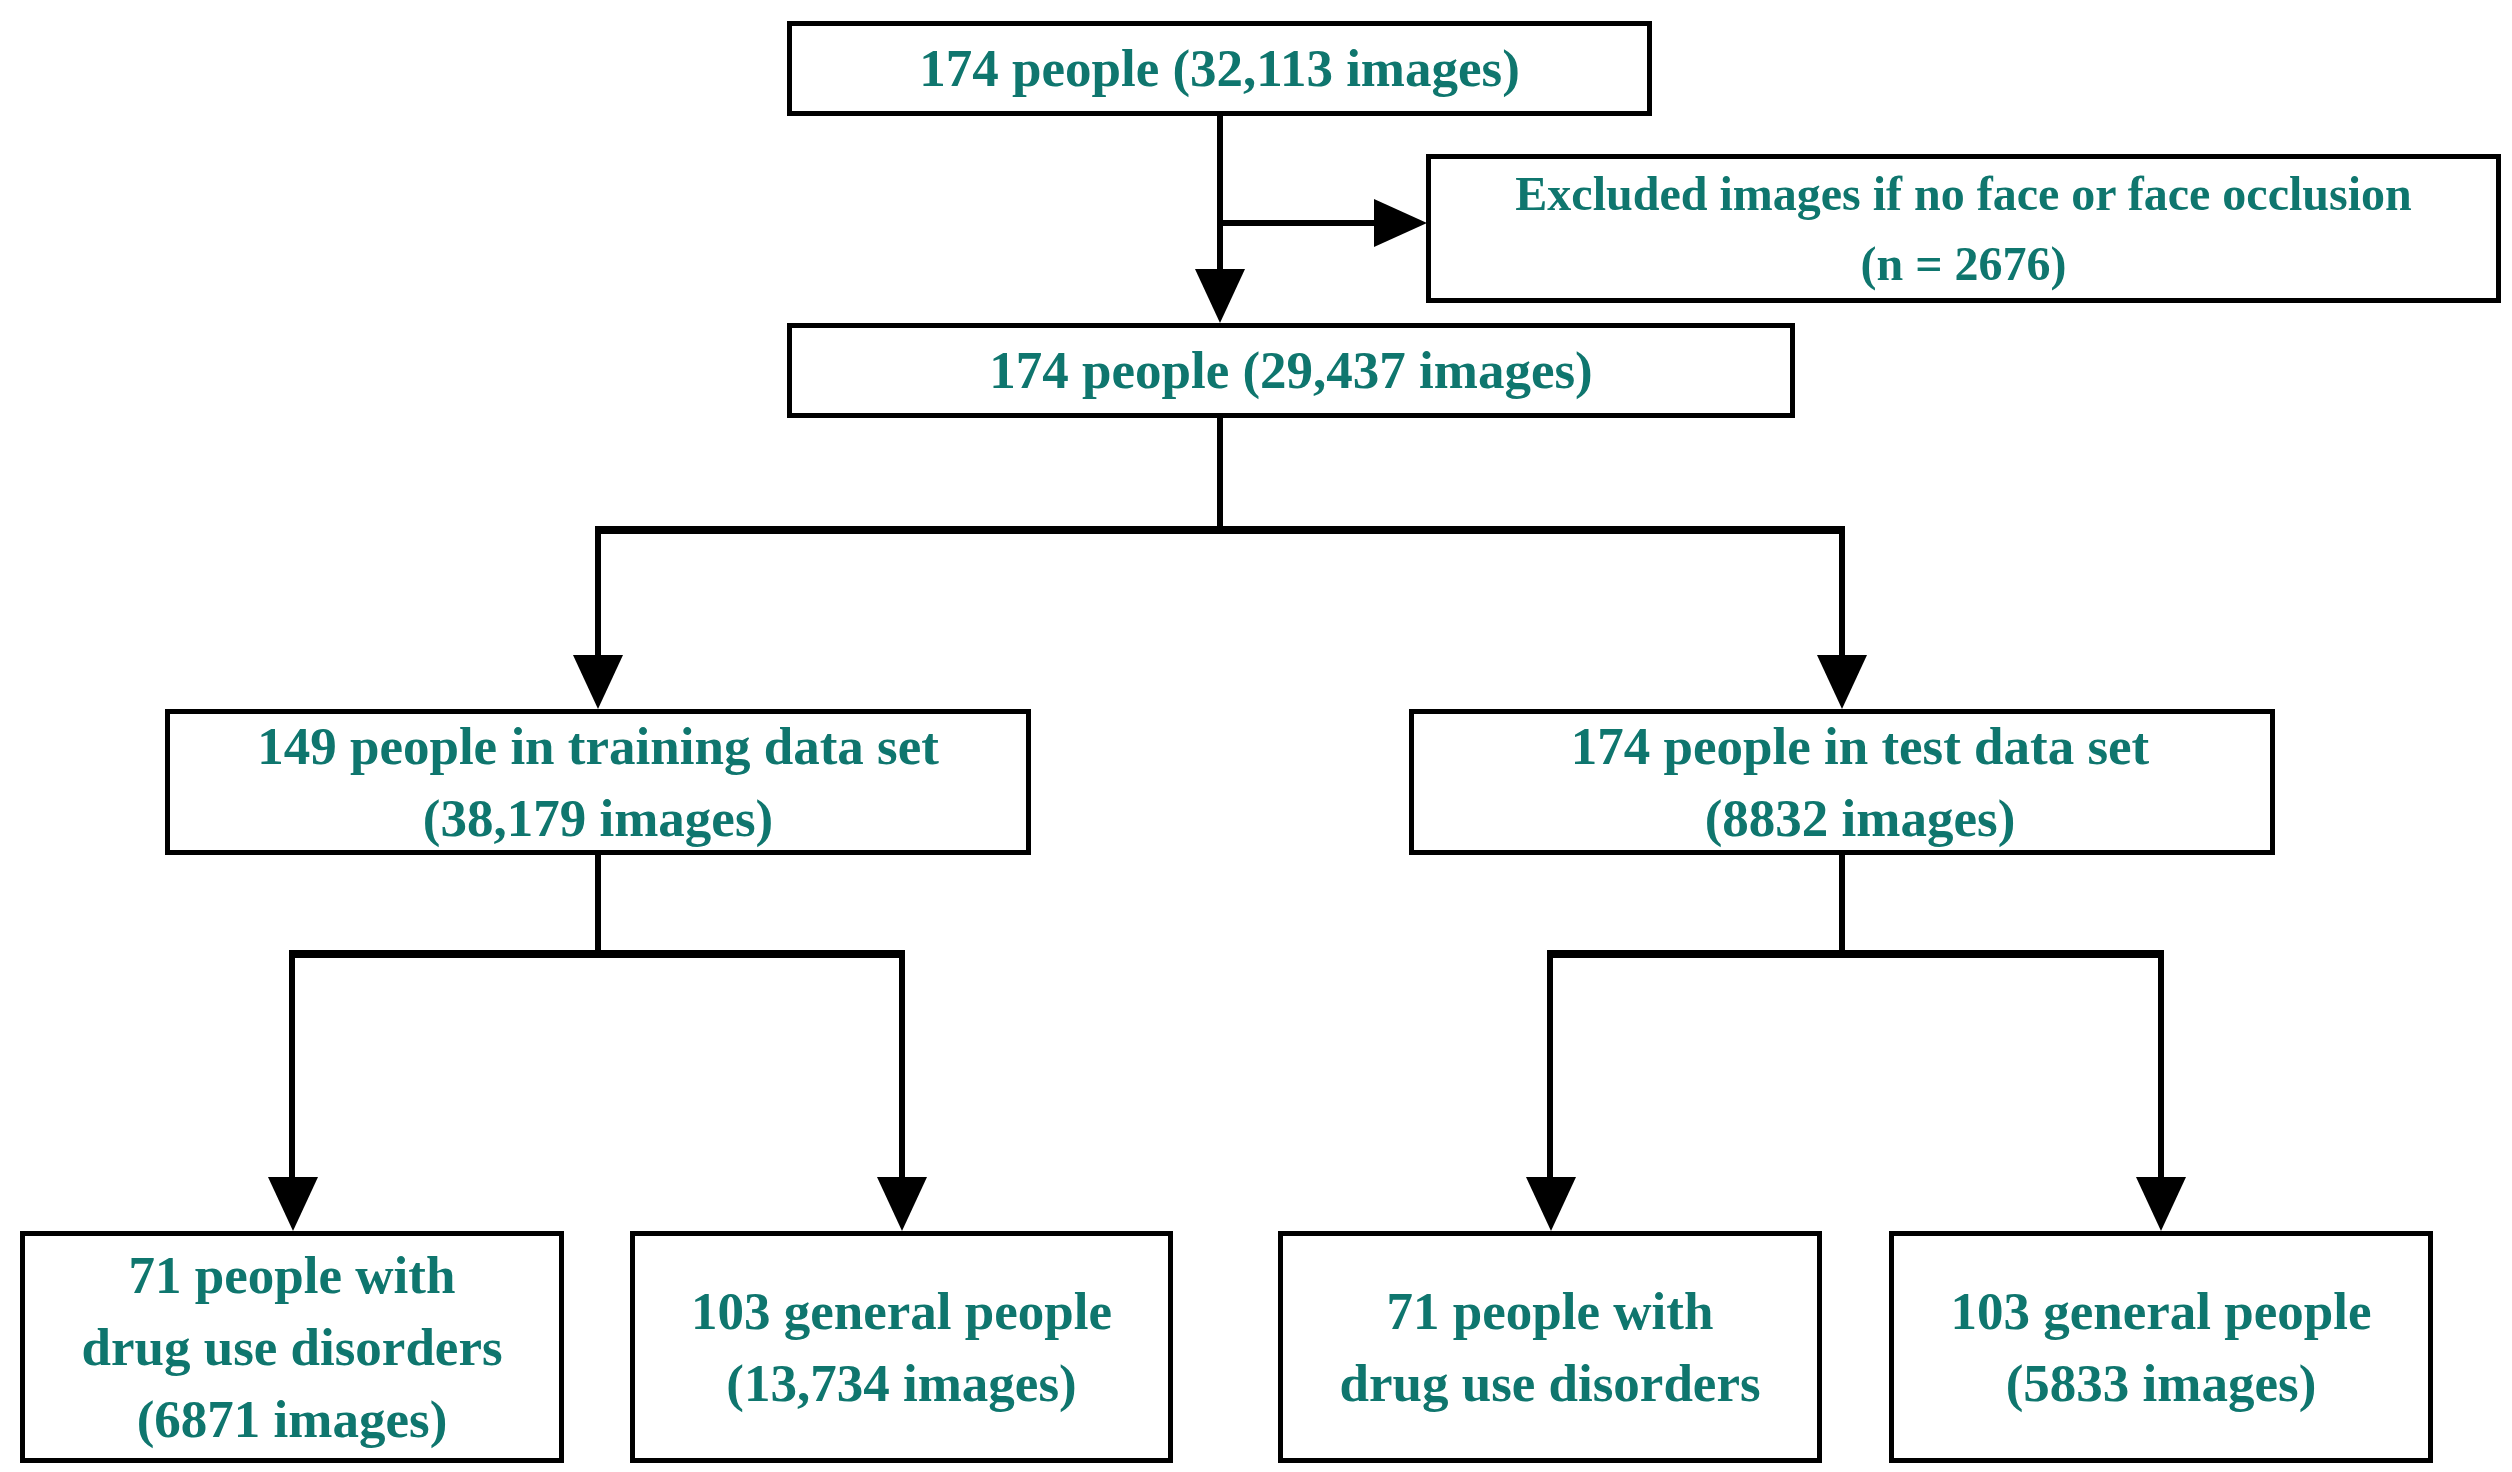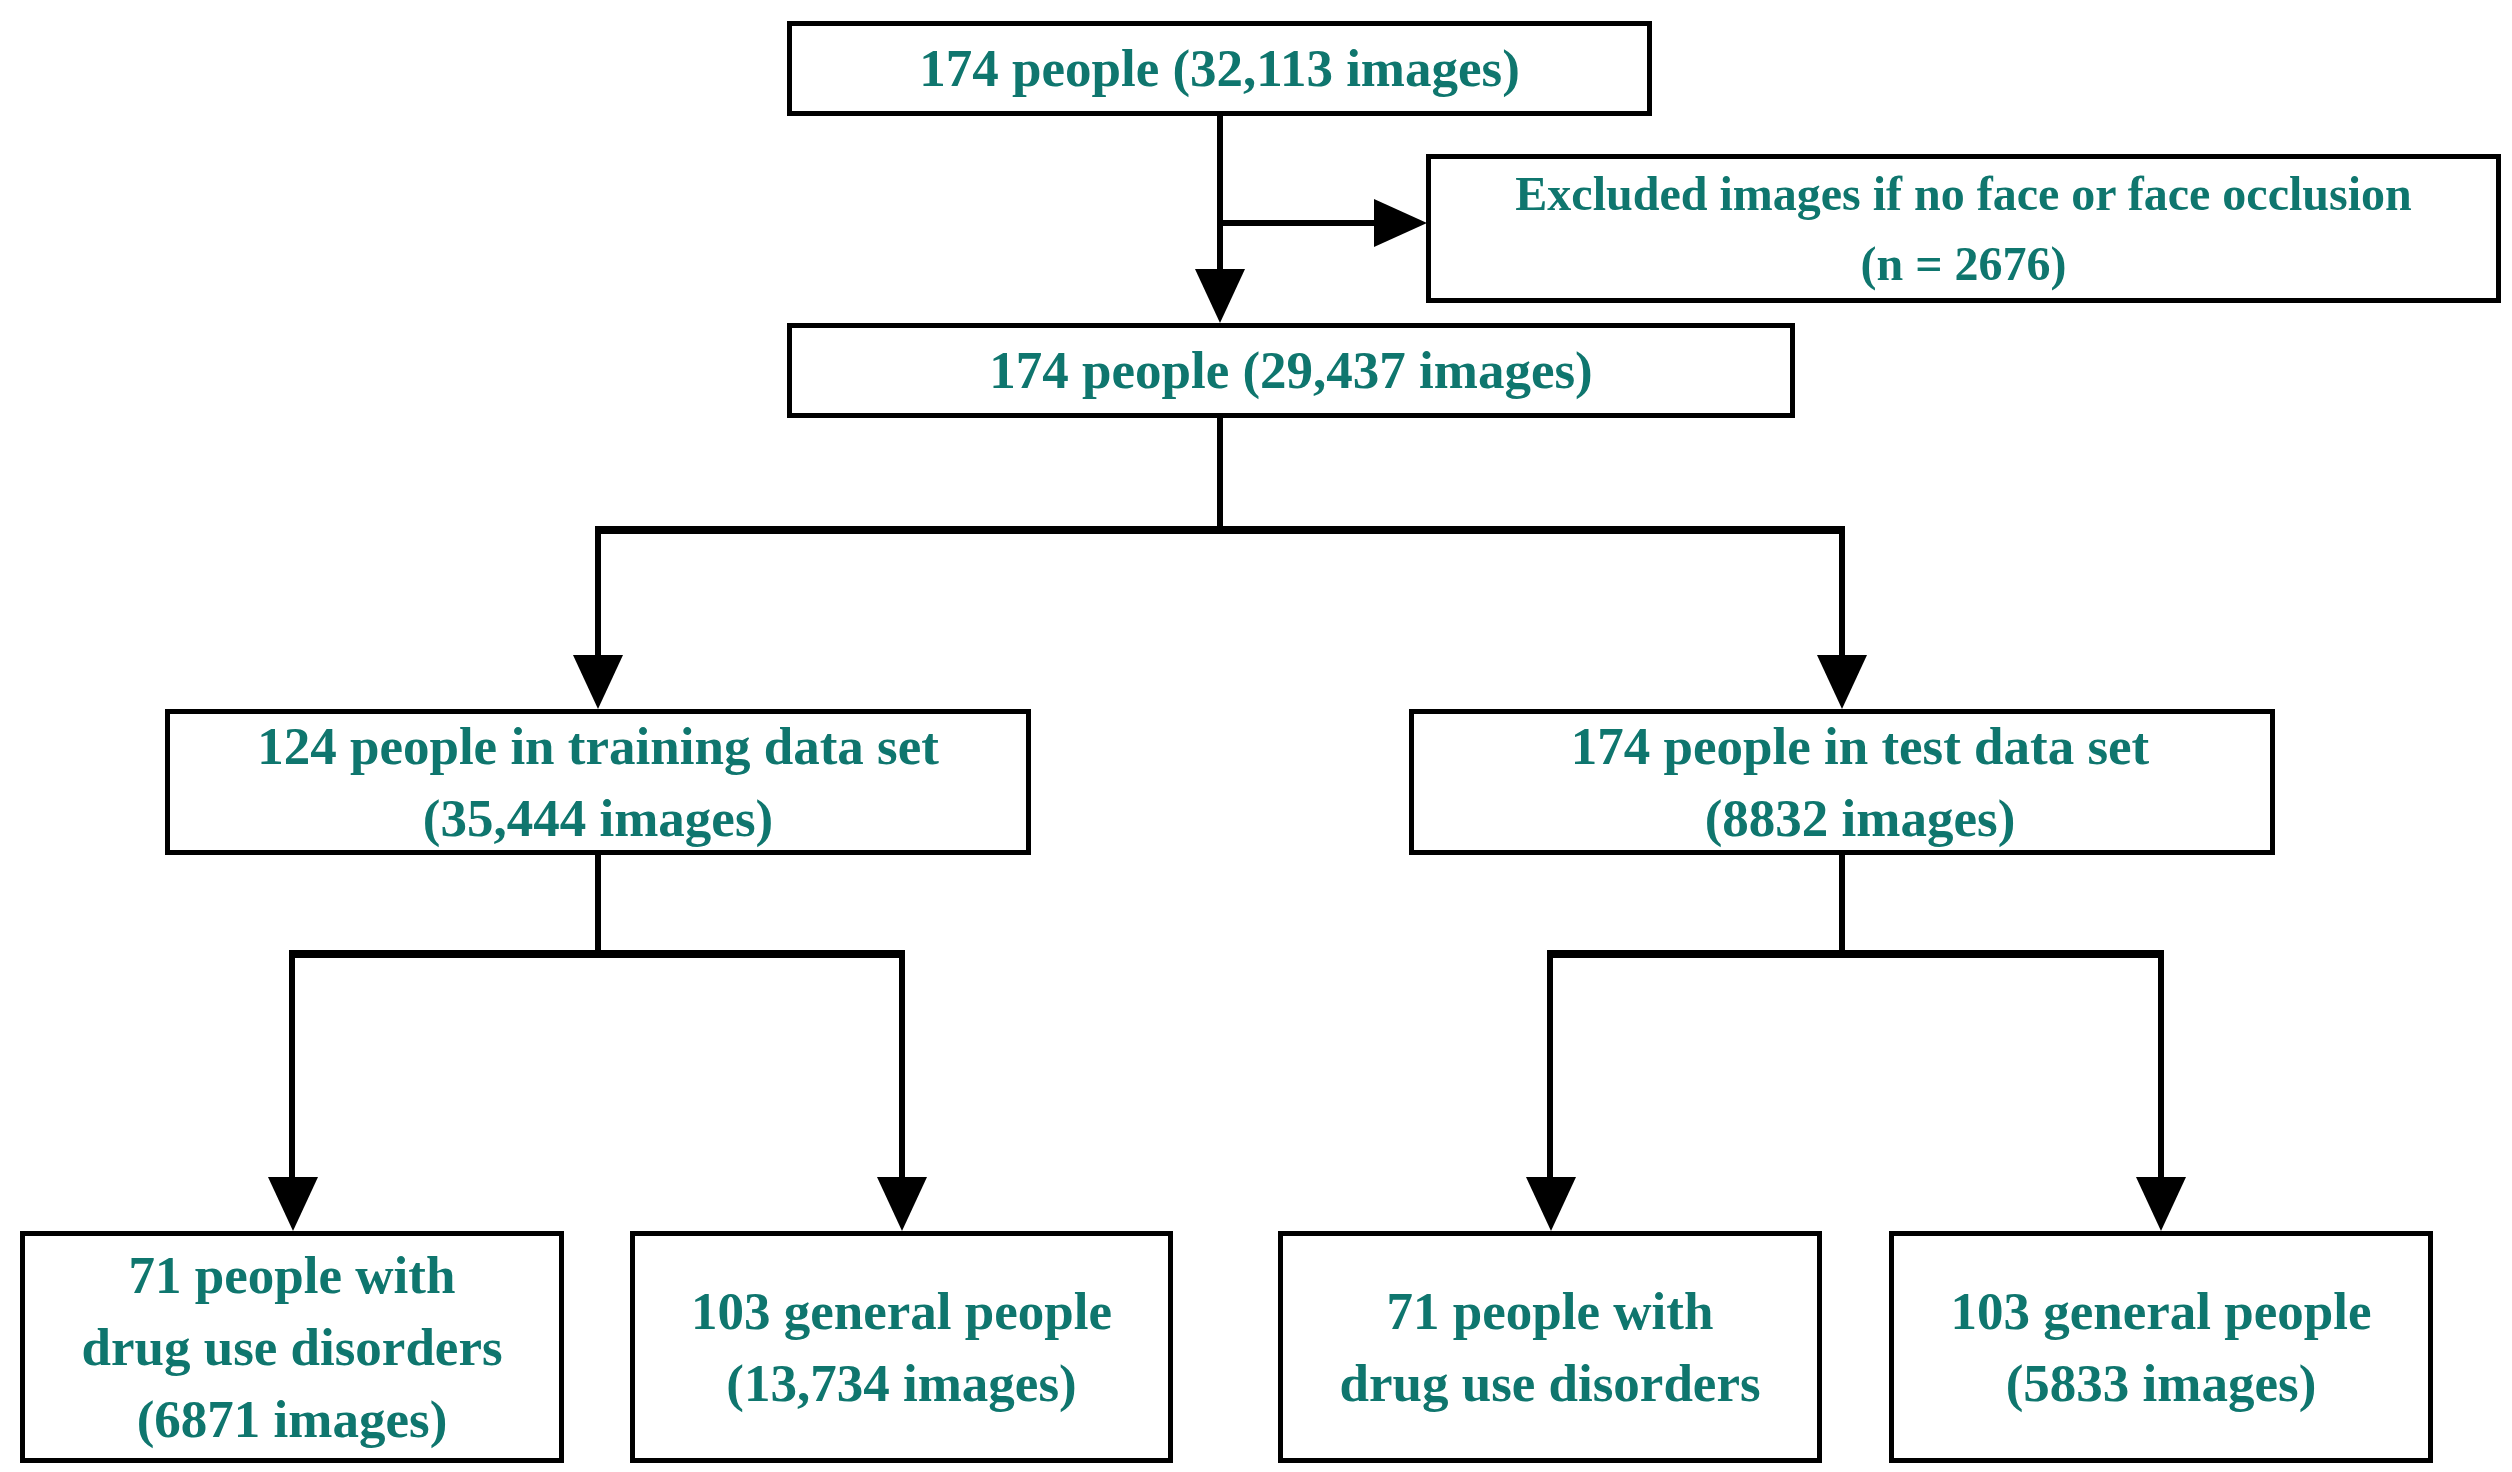--- a/index.html
+++ b/index.html
@@ -65,22 +65,22 @@
   </div>
 
   <div class="vline" style="left:1217px; top:418px; width:6px; height:114px;"></div>
   <div class="hline" style="left:595px; top:526px; width:1250px; height:7.5px;"></div>
   <div class="vline" style="left:595px; top:526px; width:6px; height:132px;"></div>
   <div class="arrow-down" style="left:573px; top:655px;"></div>
   <div class="vline" style="left:1839px; top:526px; width:6px; height:132px;"></div>
   <div class="arrow-down" style="left:1817px; top:655px;"></div>
 
   <div class="fbox" style="left:165px; top:709px; width:866px; height:146px;">
-    <div class="tline">124 people in training data set</div>
-    <div class="tline">(35,444 images)</div>
+    <div class="tline">149 people in training data set</div>
+    <div class="tline">(38,179 images)</div>
   </div>
 
   <div class="fbox" style="left:1409px; top:709px; width:866px; height:146px;padding-left:36px;">
     <div class="tline">174 people in test data set</div>
     <div class="tline">(8832 images)</div>
   </div>
 
   <div class="vline" style="left:595px; top:855px; width:6px; height:102px;"></div>
   <div class="hline" style="left:289px; top:950px; width:615px; height:7.5px;"></div>
   <div class="vline" style="left:289px; top:950px; width:6px; height:230px;"></div>

